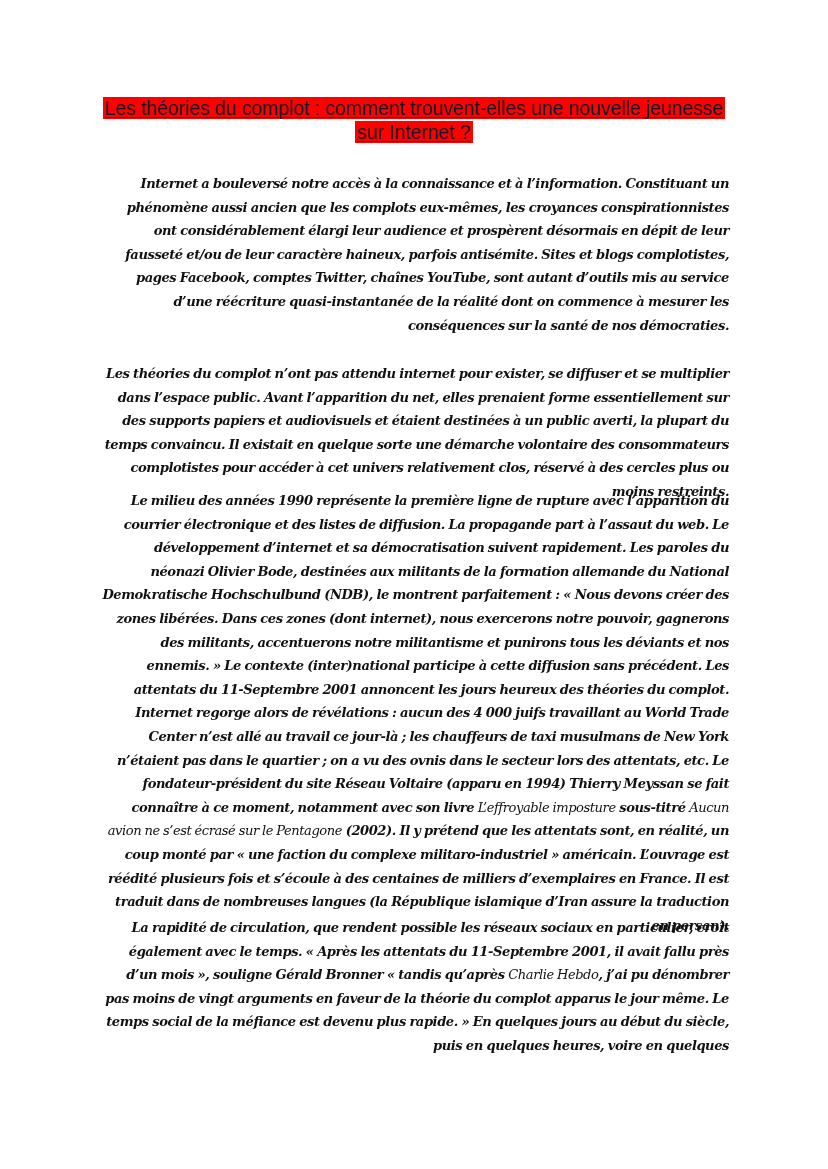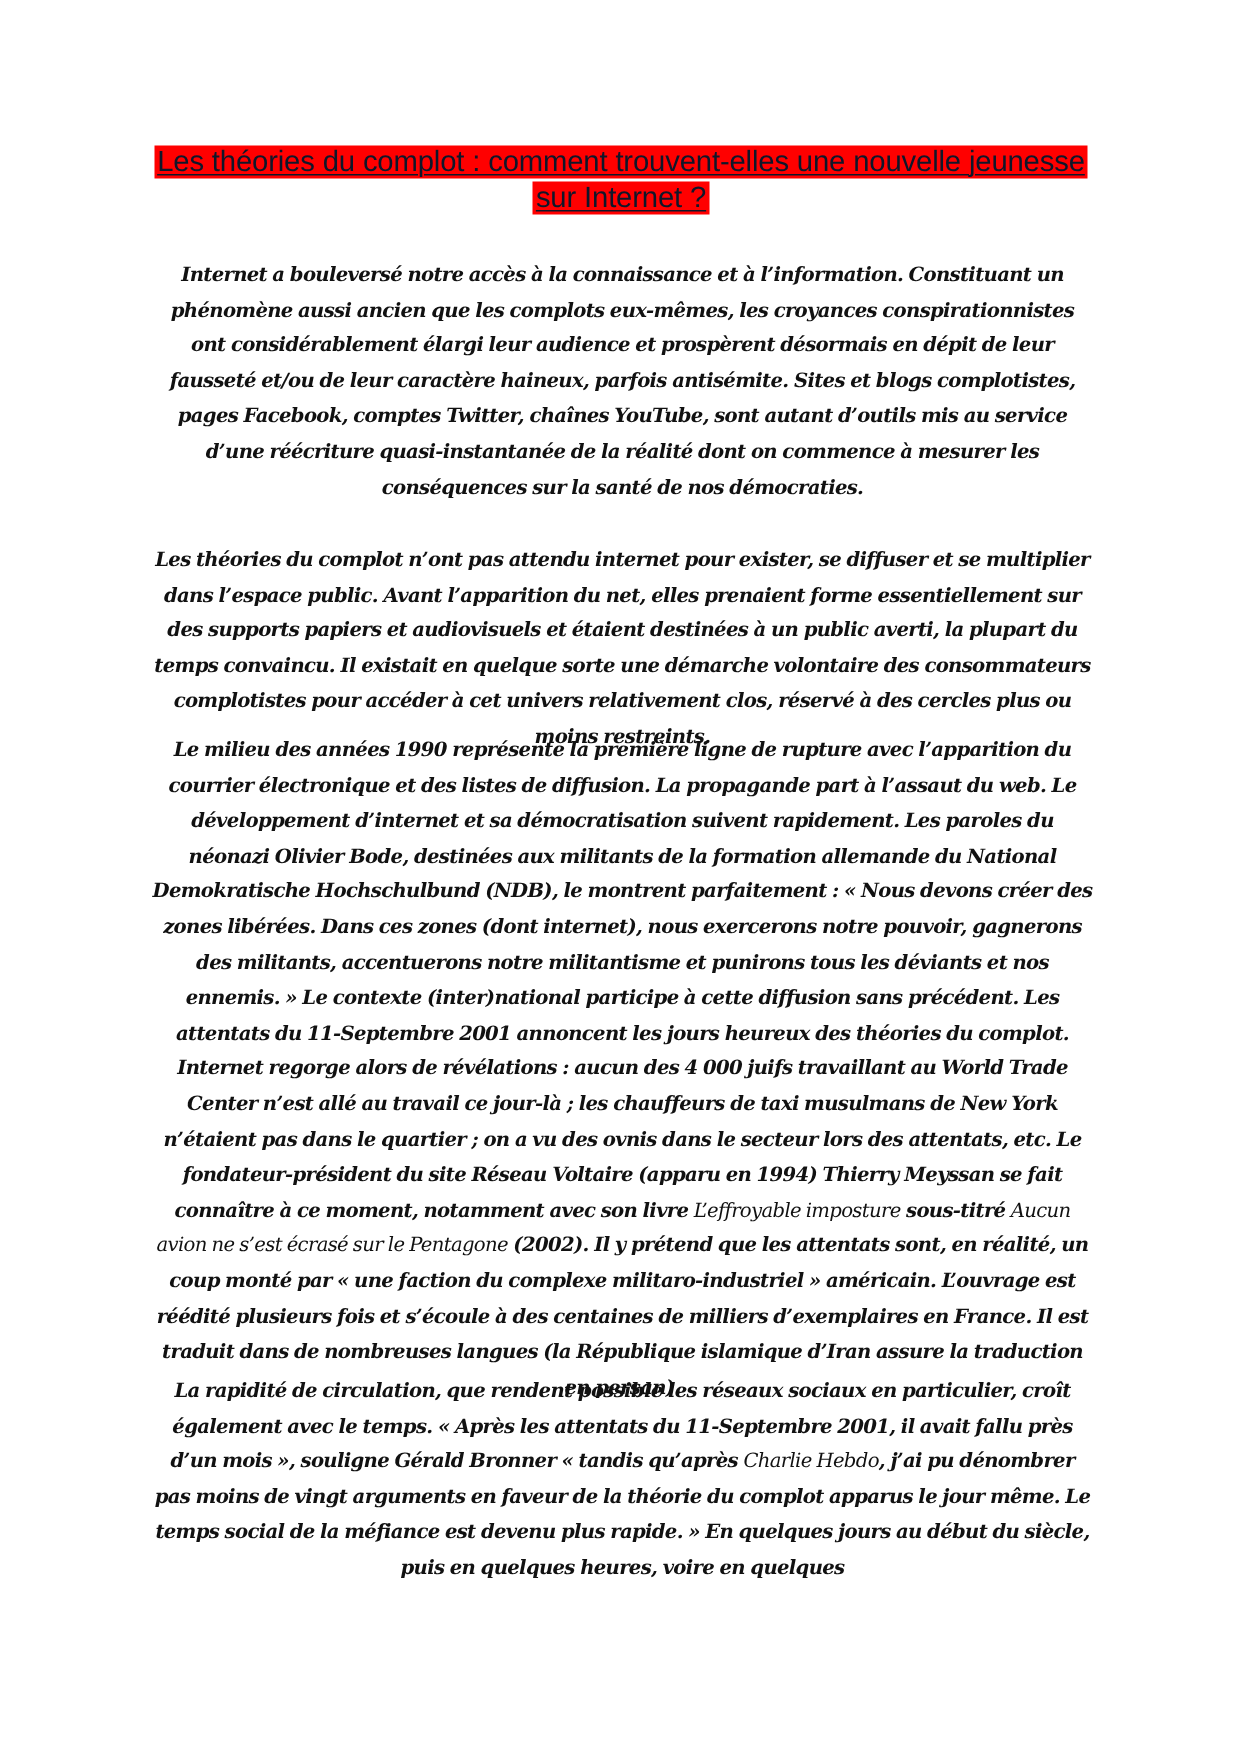--- a/index.html
+++ b/index.html
@@ -51,21 +51,21 @@
       font-style: italic;
       font-weight: bold;
       font-size: 13.1px;
       line-height: 23.6px;
       letter-spacing: -0.45px;
       word-spacing: -0.5px;
       color: #111111;
     }
     .body p {
       margin: 0;
-      text-align: center;
+      text-align: right;
     }
     .p1 { top: 172px; }
     .p2 { top: 362px; }
     .p3 { top: 489px; }
     .p4 { top: 916px; }
     .emph {
       font-weight: normal;
       font-style: italic;
     }
   </style>

